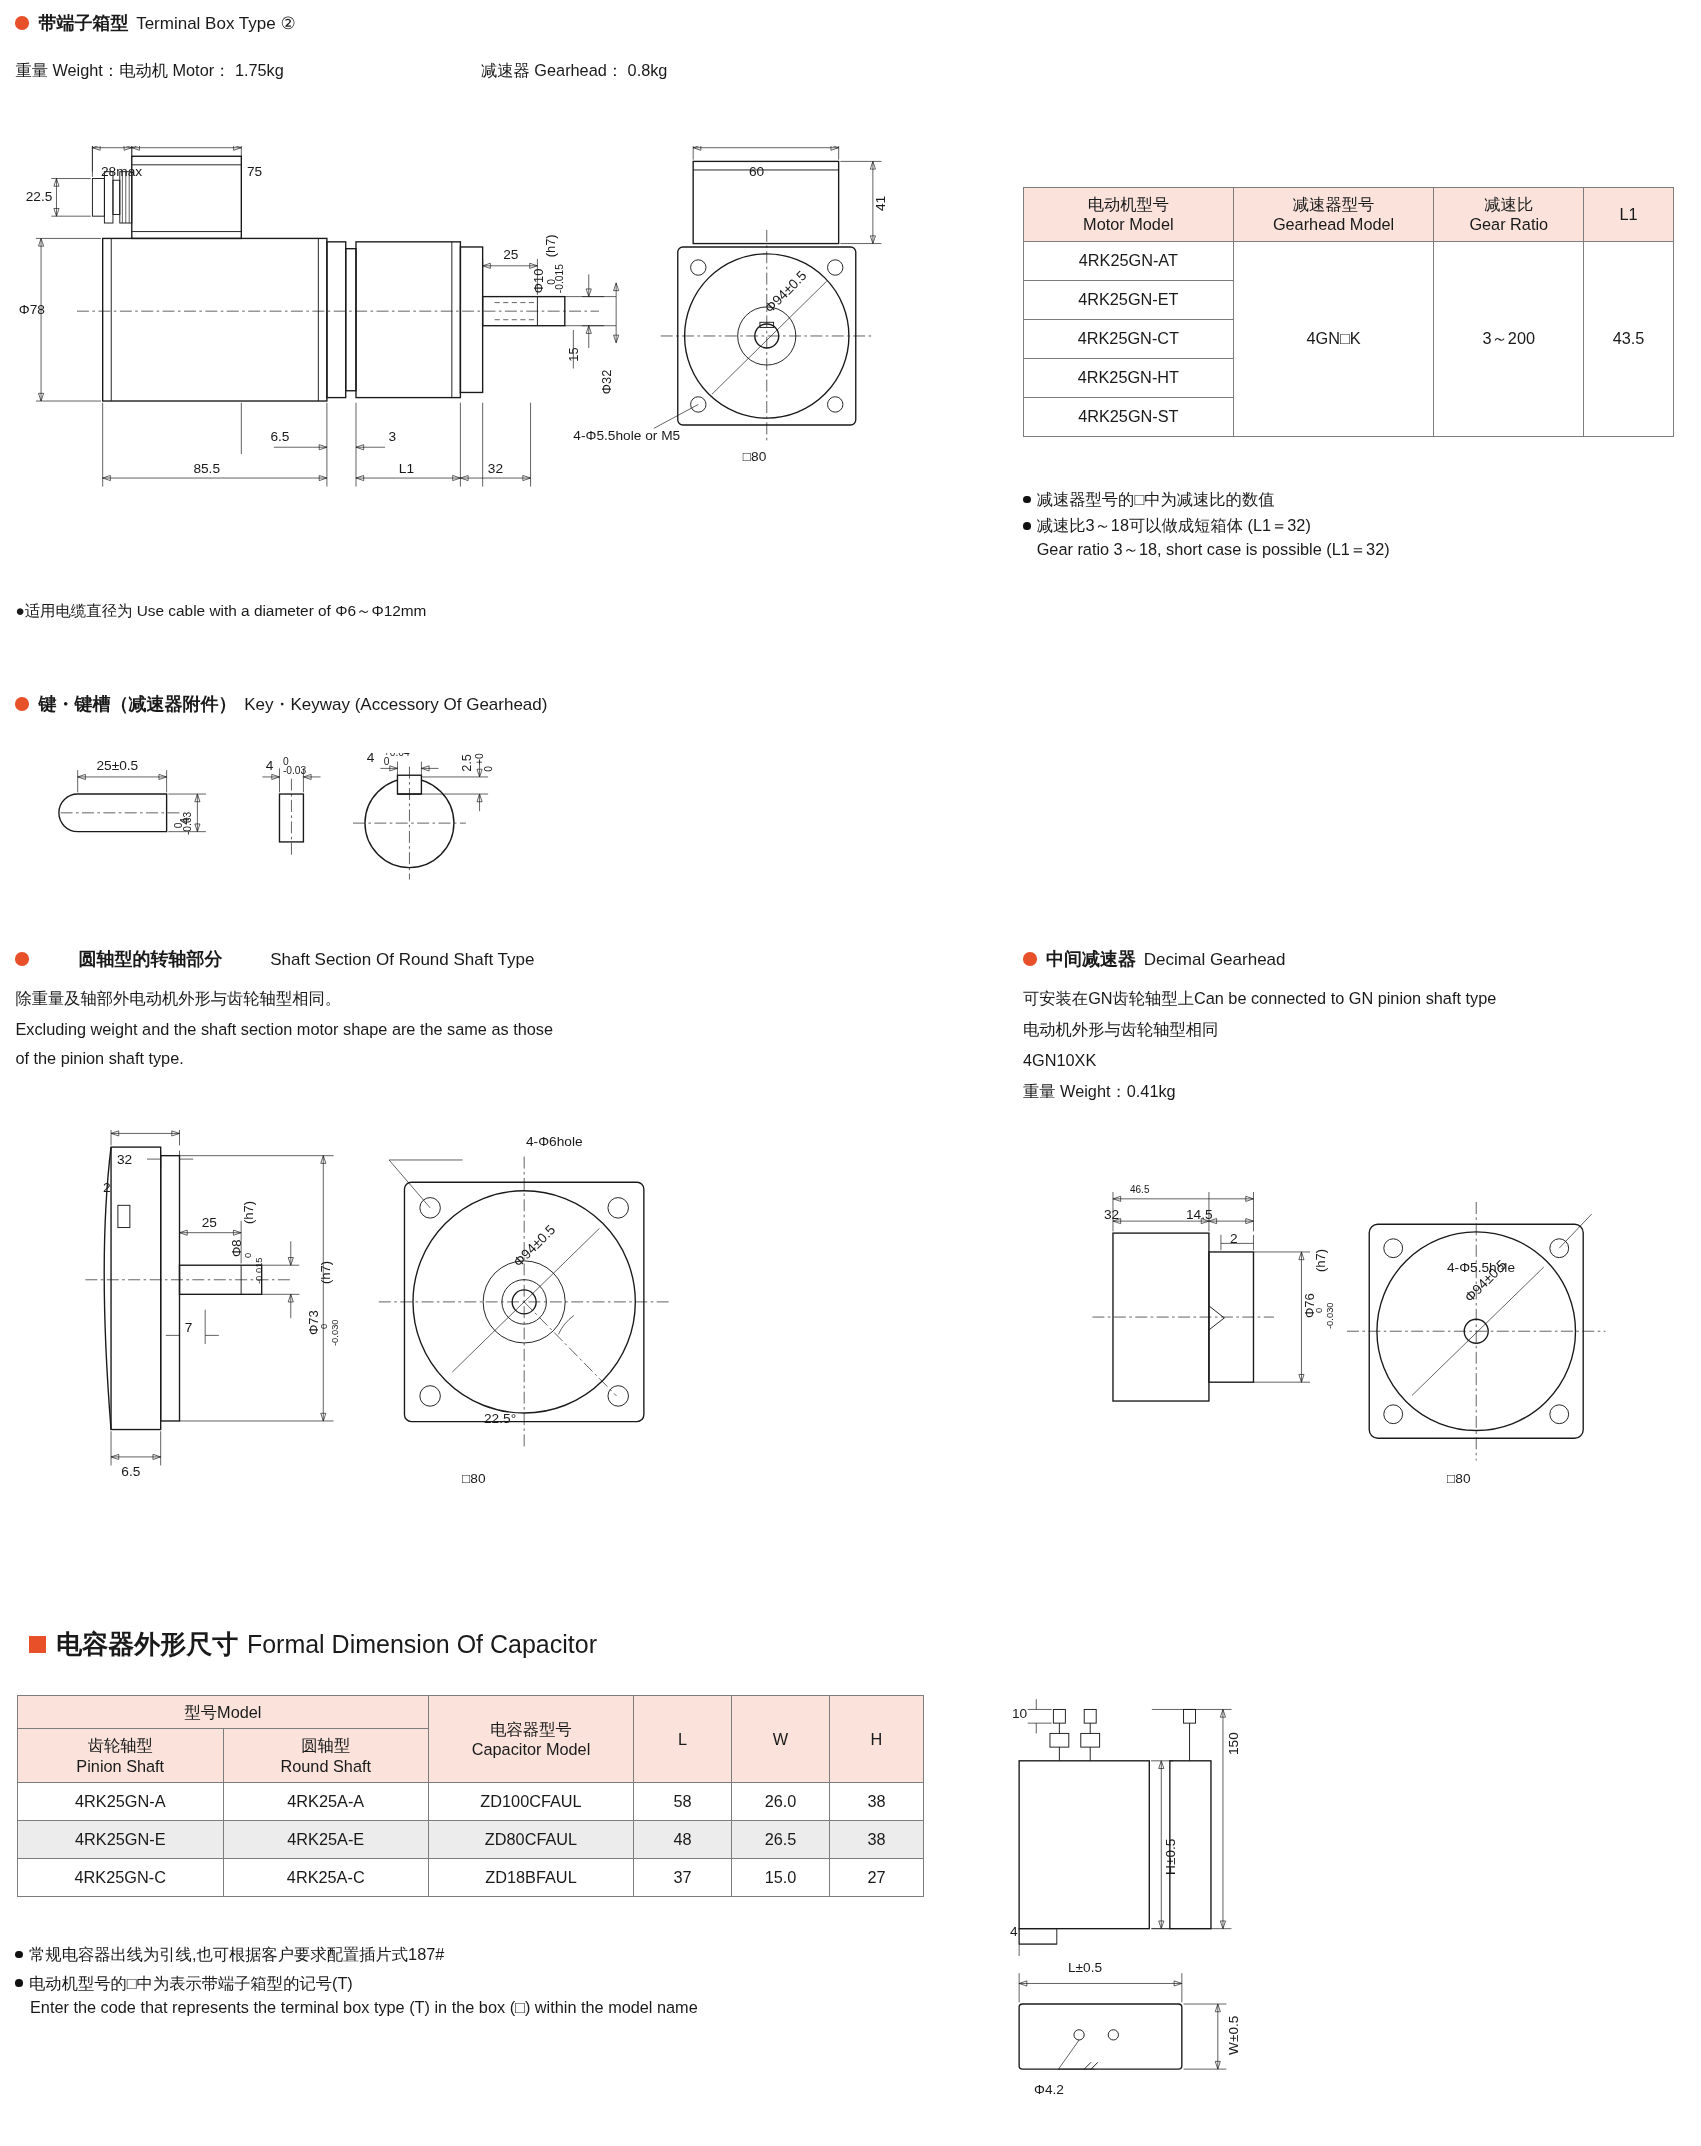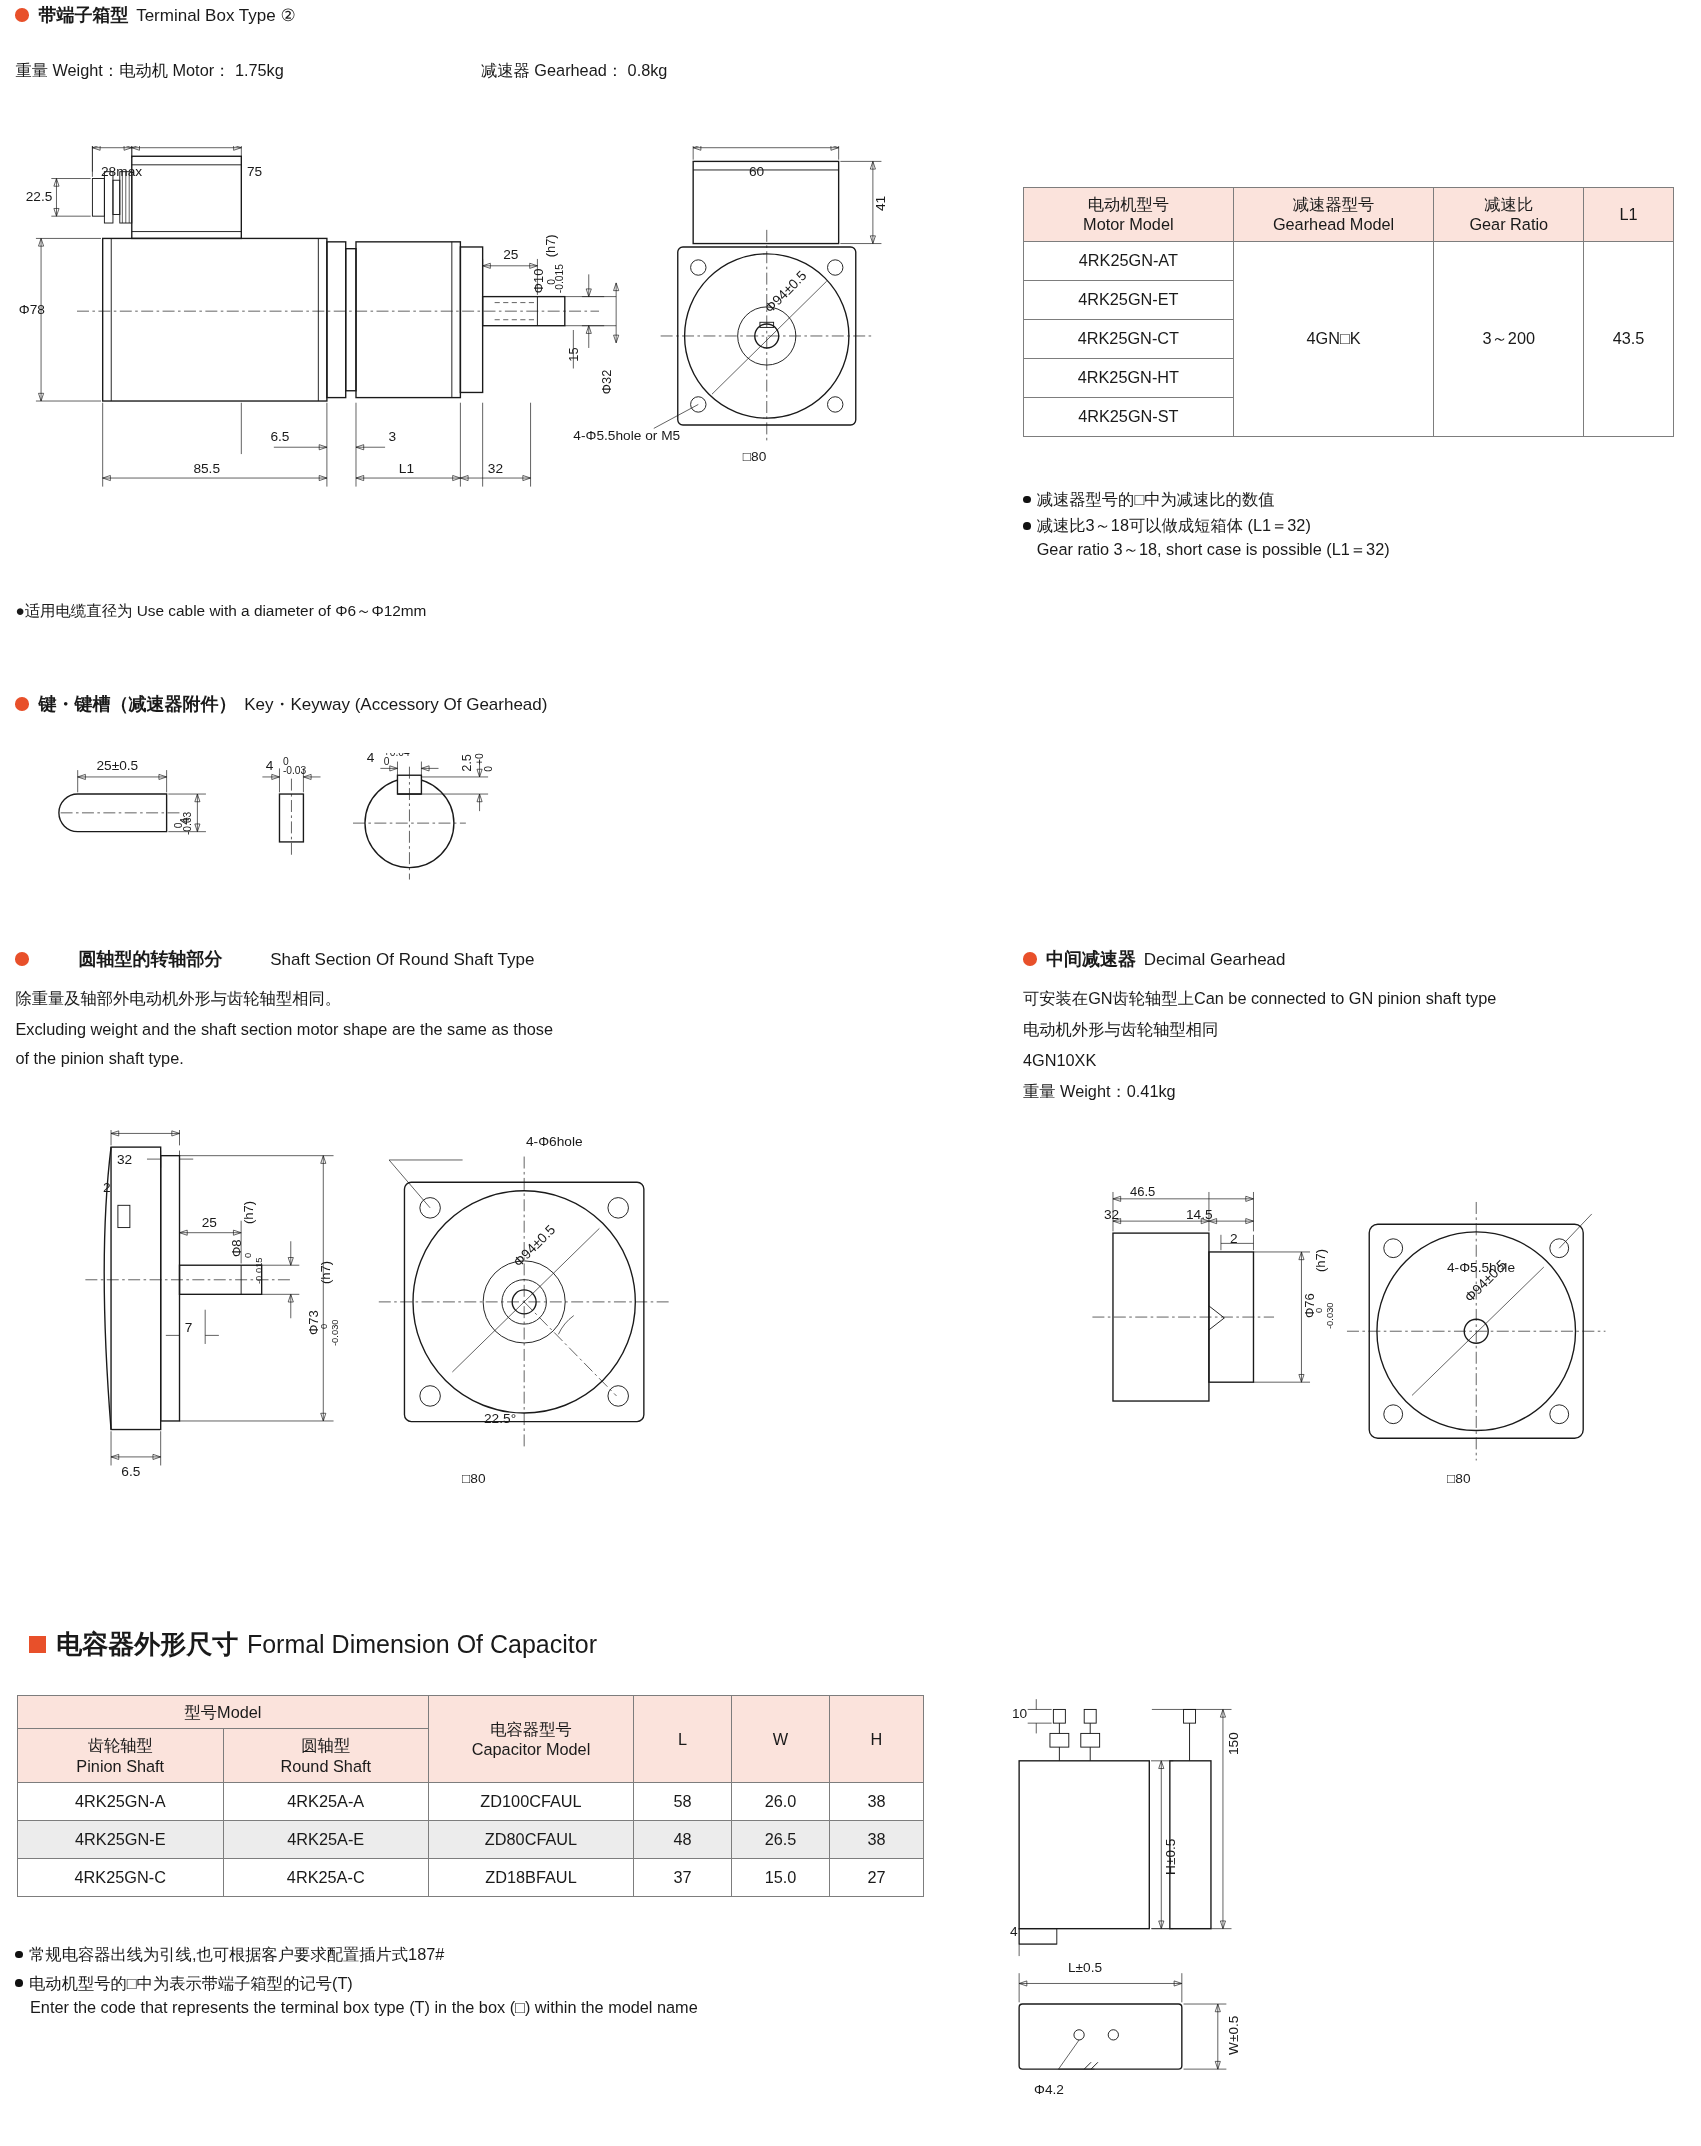--- a/index.html
+++ b/index.html
@@ -77,21 +77,21 @@
   .hid { stroke: #1a1a1a; stroke-width: 0.8; fill: none; stroke-dasharray: 6 4; }
   .fillw { fill: #ffffff; }
   .dtxt { font-size: 16px; font-family: "Liberation Sans", sans-serif; fill: #1a1a1a; }
   .dtxt-s { font-size: 12px; font-family: "Liberation Sans", sans-serif; fill: #1a1a1a; }
 </style>
 </head>
 <body>
 
 <div class="page">
 
-  <div style="position:absolute; left:15.4px; top:6px;text-align:right;" class="sec-head">
+  <div style="position:absolute; left:15.4px; top:14px;text-align:right;" class="sec-head">
     <span class="bullet-dot"></span>
     <span class="cn">带端子箱型</span>
     <span class="en">Terminal Box Type ②</span>
   </div>
 
   <div style="position:absolute; left:15.4px; top:58px;" class="txt">重量 Weight：电动机 Motor： 1.75kg</div>
   <div style="position:absolute; left:481px; top:58px;" class="txt">减速器 Gearhead： 0.8kg</div>
 
   <div style="position:absolute; left:17px; top:146px;">
     <svg width="933" height="445" viewBox="0 0 1090 520">
@@ -536,21 +536,21 @@
       <line class="dim" x1="234" y1="72" x2="234" y2="90"></line>
       <line class="dim" x1="196" y1="82" x2="234" y2="82"></line>
 
       <line class="dim" x1="234" y1="92" x2="300" y2="92"></line>
       <line class="dim" x1="234" y1="244" x2="300" y2="244"></line>
       <line class="dim" x1="290" y1="92" x2="290" y2="244"></line>
       <path class="dim" d="M290 92 l-3 9 h6 z" fill="#1a1a1a"></path>
       <path class="dim" d="M290 244 l-3 -9 h6 z" fill="#1a1a1a"></path>
     </svg>
   </div>
-  <div style="position:absolute; left:1130px; top:1184px; font-size:13px;">46.5</div>
+  <div style="position:absolute; left:1130px; top:1184px; font-size:10px;">46.5</div>
   <div style="position:absolute; left:1104px; top:1207px; font-size:13.7px;">32</div>
   <div style="position:absolute; left:1186px; top:1207px; font-size:13.7px;">14.5</div>
   <div style="position:absolute; left:1230px; top:1231px; font-size:13.7px;">2</div>
   <div style="position:absolute; left:1302px; top:1318px; font-size:13px; transform:rotate(-90deg); transform-origin:left top;">Φ76</div>
   <div style="position:absolute; left:1313px; top:1313px; font-size:9.4px; transform:rotate(-90deg); transform-origin:left top;">0</div>
   <div style="position:absolute; left:1324px; top:1329px; font-size:9.4px; transform:rotate(-90deg); transform-origin:left top;">-0.030</div>
   <div style="position:absolute; left:1313px; top:1272px; font-size:13px; transform:rotate(-90deg); transform-origin:left top;">(h7)</div>
 
   <div style="position:absolute; left:1335px; top:1190px;">
     <svg width="291" height="291" viewBox="0 0 340 340">

